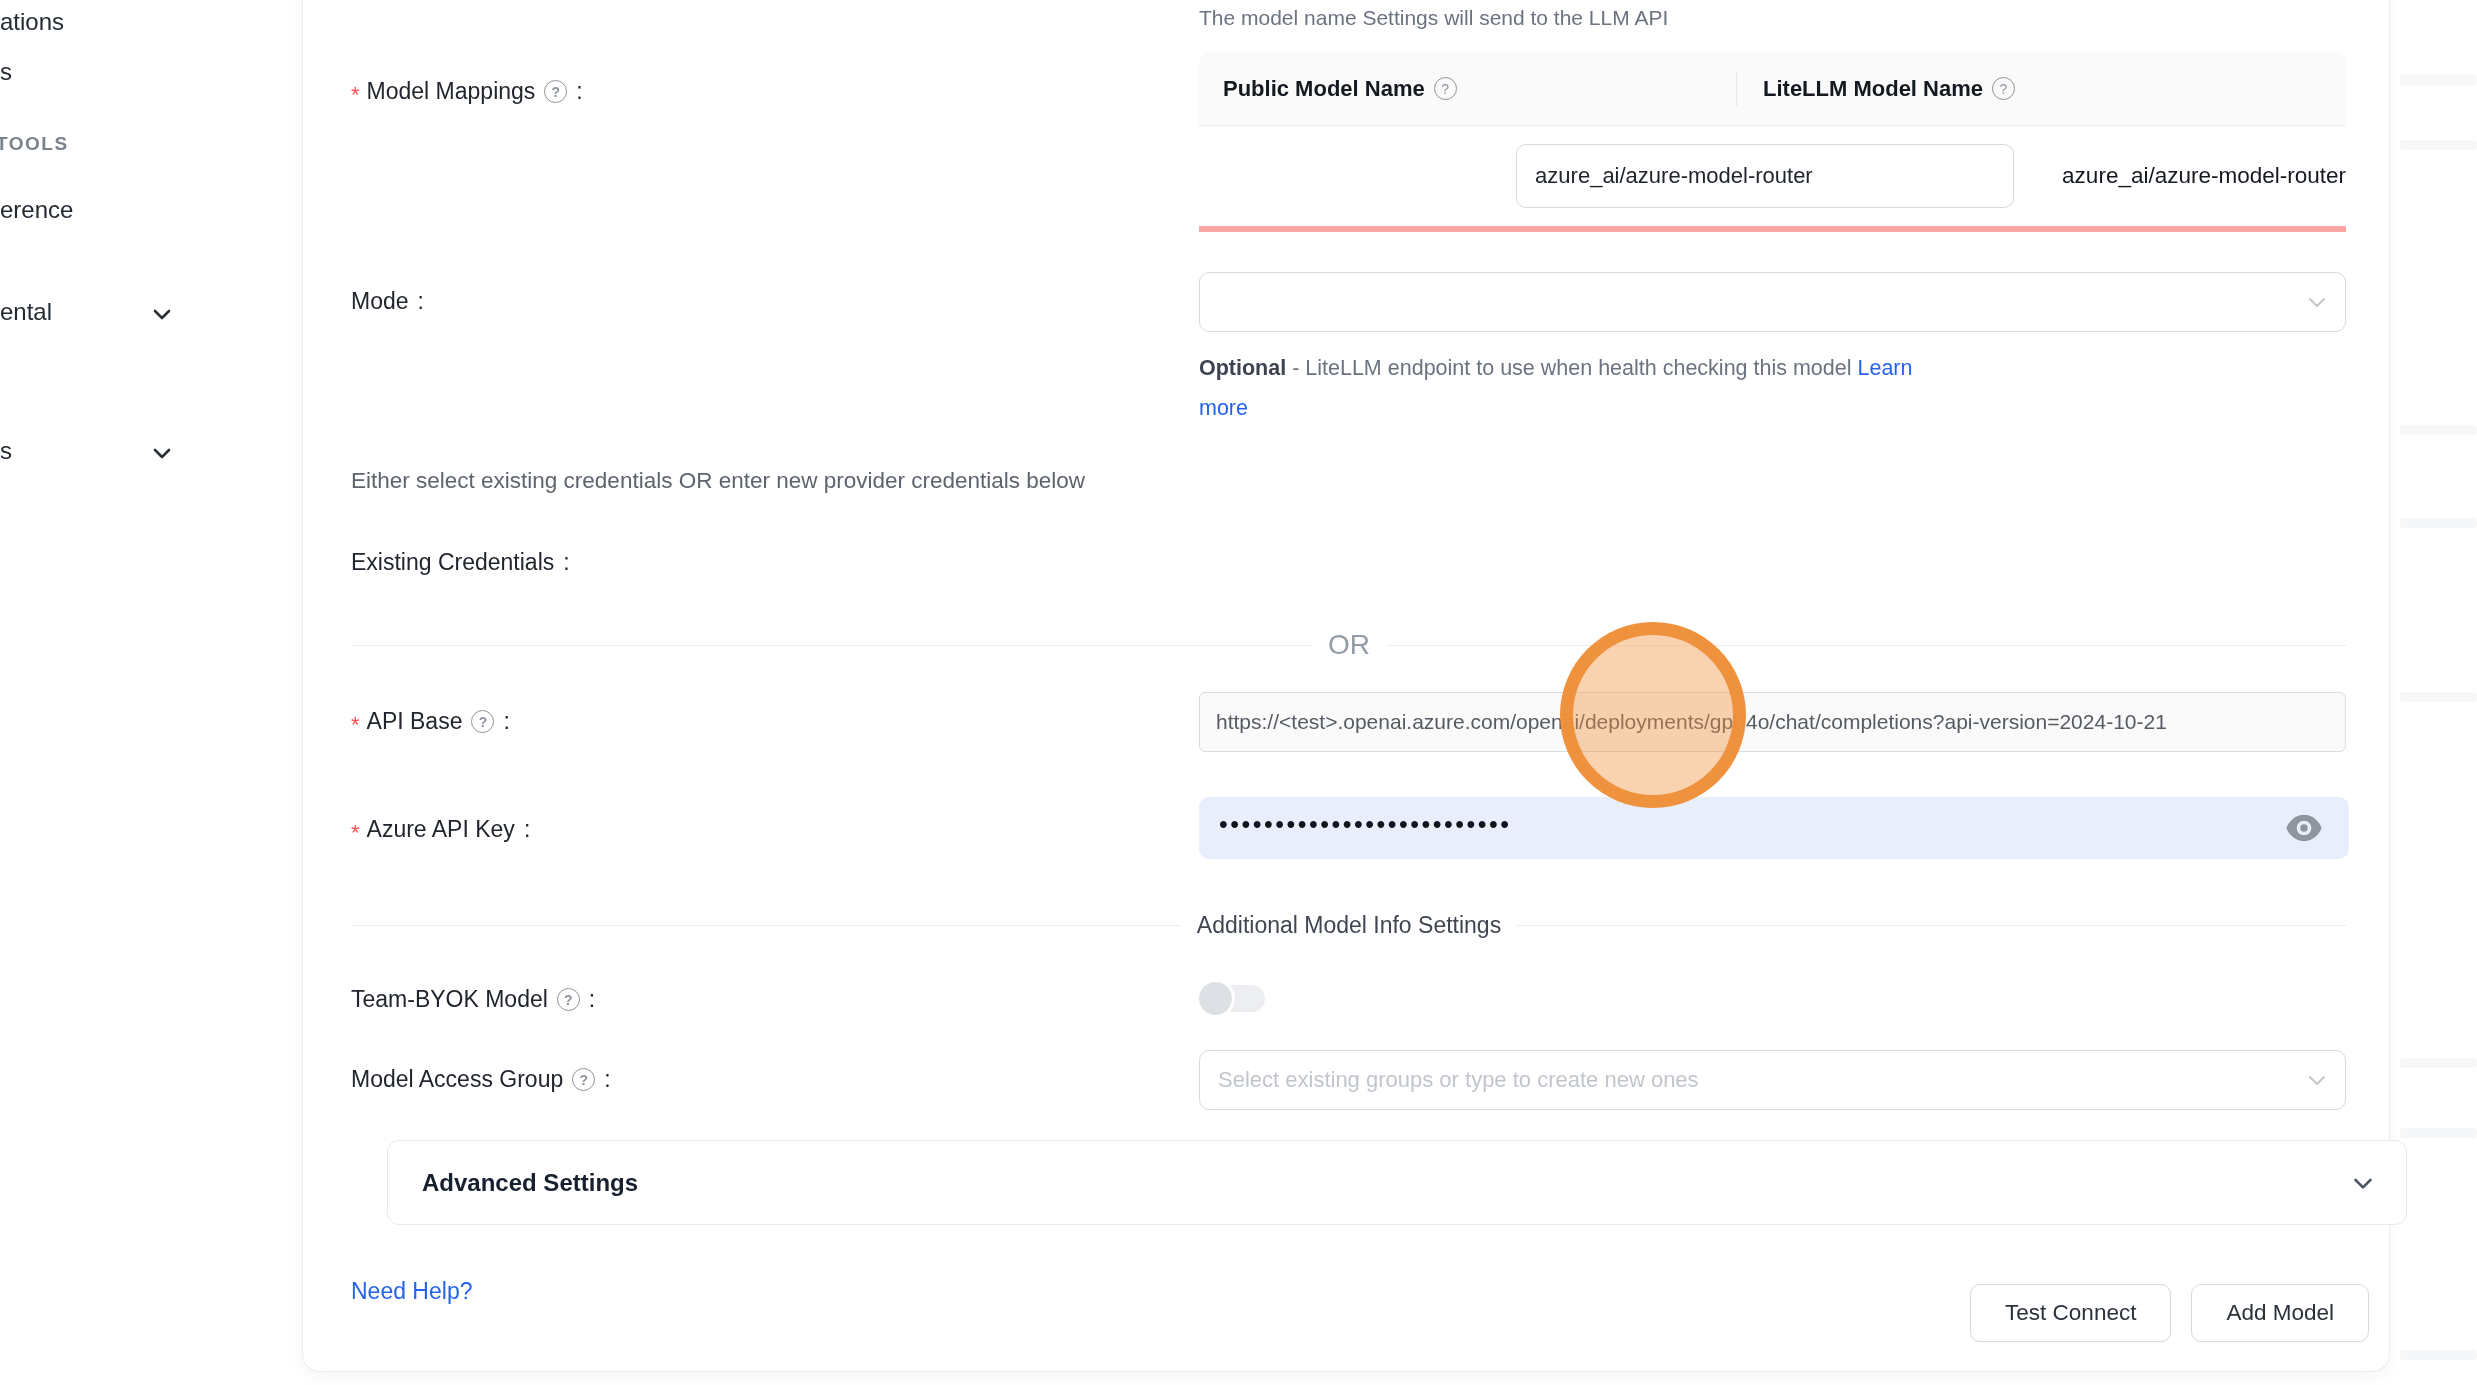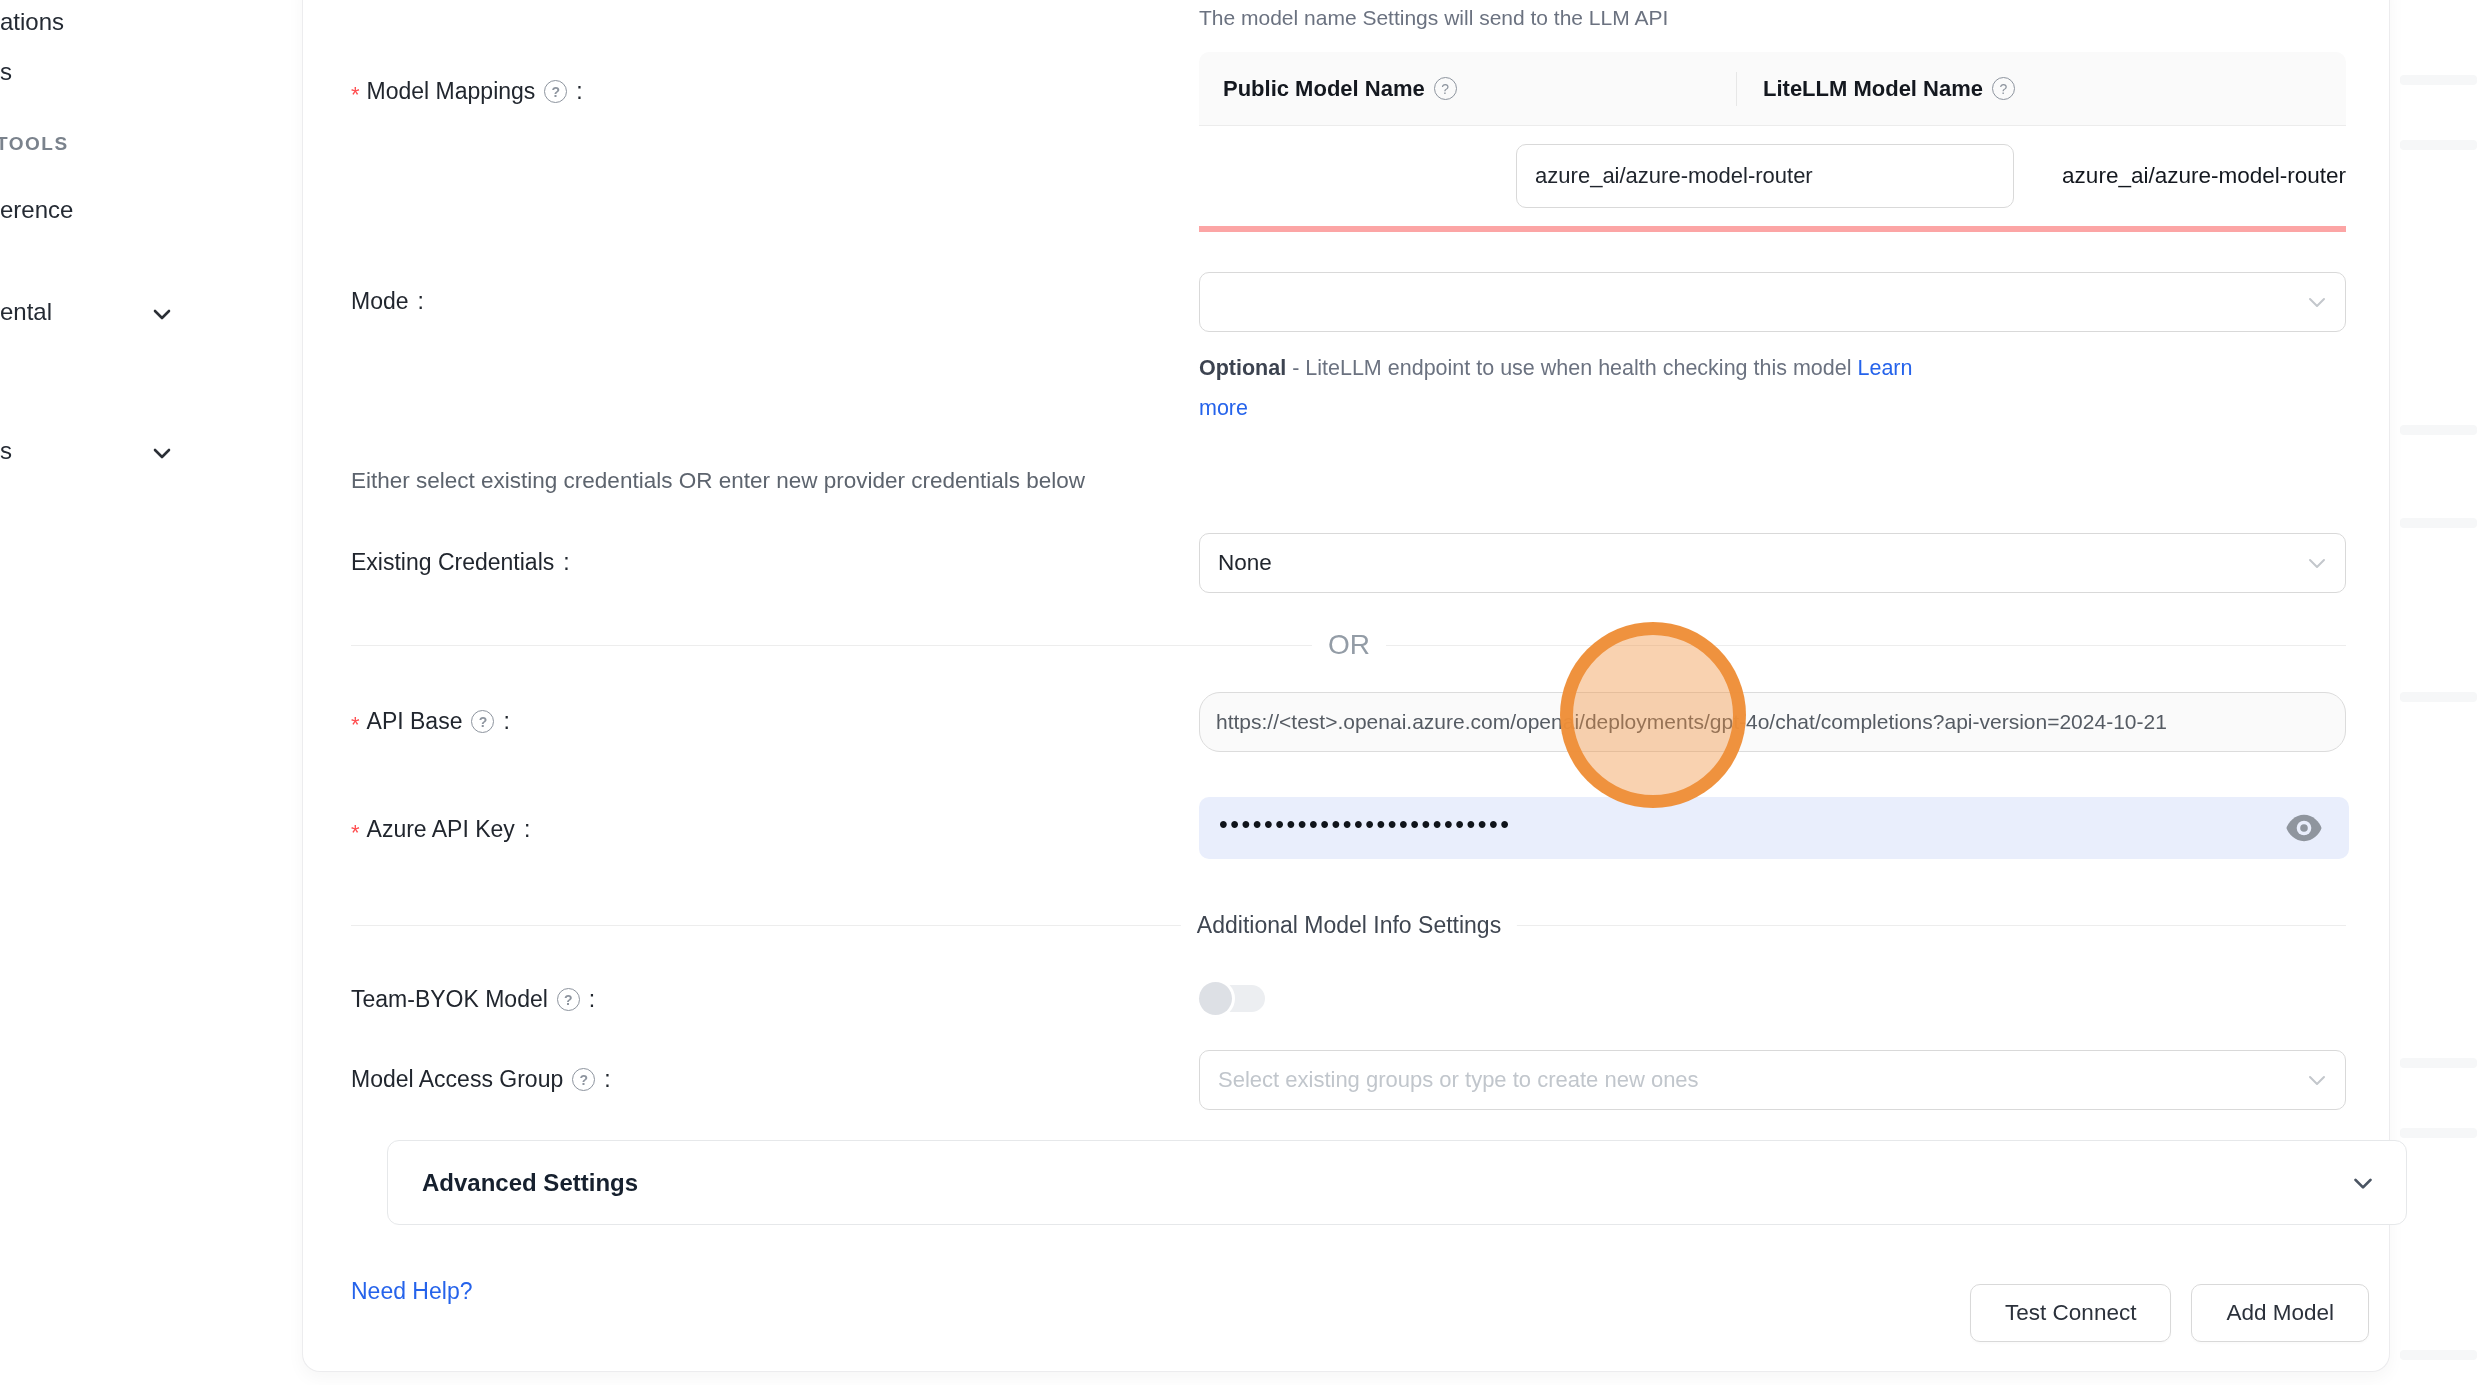--- a/index.html
+++ b/index.html
@@ -55,21 +55,21 @@
   .opt-help { position:absolute; left:896px; top:348px; width:830px; font-size:21.5px; color:#6b7280; line-height:40px; }
   .opt-help b { color:#3c4350; }
   .blue-link { color:#2563eb; text-decoration:none; cursor:pointer; }
 
   .either-note { position:absolute; left:48px; top:468px; font-size:22.5px; color:#5d646e; }
 
   .hr-line { position:absolute; left:48px; width:1995px; height:1px; background:#ededed; }
   .hr-label { position:absolute; transform:translate(-50%,-50%); background:#fff; padding:0 16px; white-space:nowrap; }
 
   .api-base-input { position:absolute; left:896px; top:692px; width:1147px; height:60px;
-    background:#fafafa; border:1px solid #dcdcdc; border-radius:21px; display:flex; align-items:center;
+    background:#fafafa; border:1px solid #dcdcdc; border-radius:6px; display:flex; align-items:center;
     padding:0 16px; font-size:21px; color:#555b63; overflow:hidden; white-space:nowrap; }
 
   .key-field { position:absolute; left:896px; top:797px; width:1150px; height:62px;
     background:#e9eefc; border-radius:10px; display:flex; align-items:center; padding:0 20px; }
   .key-dots { font-size:25px; letter-spacing:2.5px; color:#10141b; transform:translateY(-4px); }
   .eye-btn { position:absolute; right:26px; top:50%; transform:translateY(-50%); width:38px; height:30px; cursor:pointer; }
 
   .toggle { position:absolute; left:898px; top:984px; width:64px; height:29px; cursor:pointer; }
   .toggle .track { position:absolute; left:0; top:1px; width:64px; height:27px; background:#eceef1; border-radius:14px; }
   .toggle .knob { position:absolute; left:-2px; top:-2px; width:33px; height:33px; background:#dde0e5;
@@ -163,26 +163,20 @@
     <div class="opt-help">
       <b>Optional</b><span> - LiteLLM endpoint to use when health checking this model </span><a class="blue-link"><span>Learn</span><br><span>more</span></a>
     </div>
 
     <div class="either-note">Either select existing credentials OR enter new provider credentials below</div>
 
     <div class="field-label" style="top:549px">
       <span>Existing Credentials</span>
       <span class="colon">:</span>
     </div>
-    <div class="select-box" style="top:533px">
-      <span class="select-value">None</span>
-      <svg class="chev" width="24" height="24" viewBox="0 0 24 24">
-        <path d="M5 9l7 7 7-7" stroke="#c3c7cc" stroke-width="2" fill="none" stroke-linecap="round" stroke-linejoin="round"></path>
-      </svg>
-    </div>
 
     <div class="hr-line" style="top:645px"></div>
     <div class="hr-label" style="left:1046px; top:645px; font-size:28px; color:#939ca6;">OR</div>
 
     <div class="field-label" style="top:708px">
       <span class="req">*</span>
       <span>API Base</span>
       <span class="help-icon">?</span>
       <span class="colon">:</span>
     </div>

